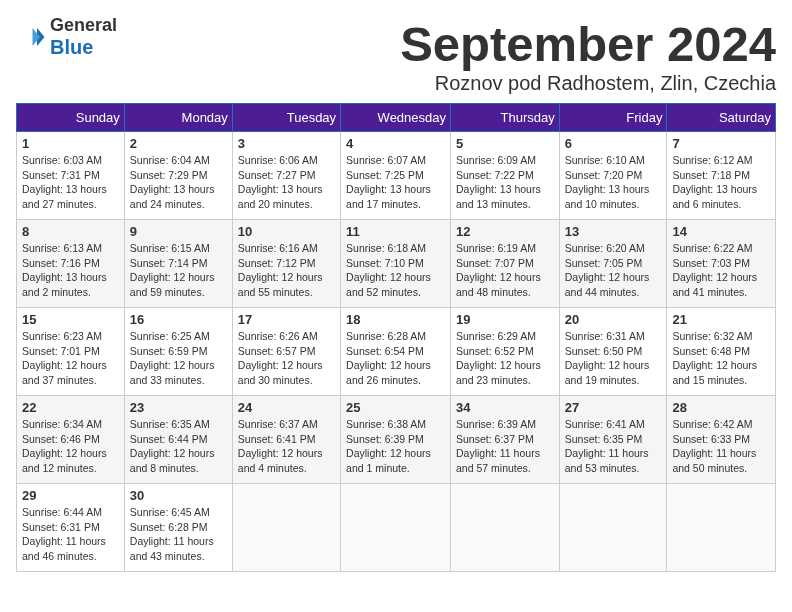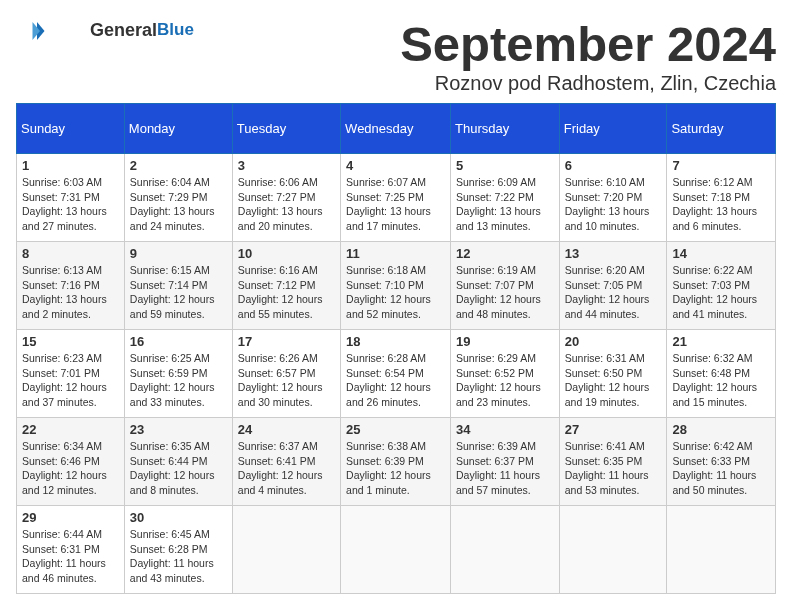--- a/index.html
+++ b/index.html
@@ -16,30 +16,30 @@
       align-items: flex-start;
       margin-bottom: 8px;
     }
     .logo {
       display: flex;
       align-items: center;
       gap: 4px;
     }
     .logo-text {
       display: flex;
+      flex-direction: column;
       line-height: 1.1;
-      margin-left: 40px;
     }
     .logo-general {
       font-size: 18px;
       font-weight: bold;
       color: #333;
     }
     .logo-blue {
-      font-size: 17px;
+      font-size: 20px;
       font-weight: bold;
       color: #1a6eb5;
     }
     .logo-icon {
       width: 30px;
       height: 30px;
     }
     .title-block {
       text-align: right;
     }
@@ -51,24 +51,24 @@
     .location {
       font-size: 20px;
       color: #333;
     }
     table {
       width: 100%;
       border-collapse: collapse;
       font-size: 11px;
     }
     thead th {
-      background-color: #1d4ed8;
+      background-color: #4c1d95;
       color: #fff;
-      padding: 17px 4px;
-      text-align: left;
+      padding: 6px 4px;
+      text-align: right;
       font-size: 13px;
       font-weight: normal;
       border: 1px solid #1a6eb5;
     }
     tbody td {
       border: 1px solid #ccc;
       vertical-align: top;
       padding: 4px 5px;
       height: 88px;
       width: 113px;

